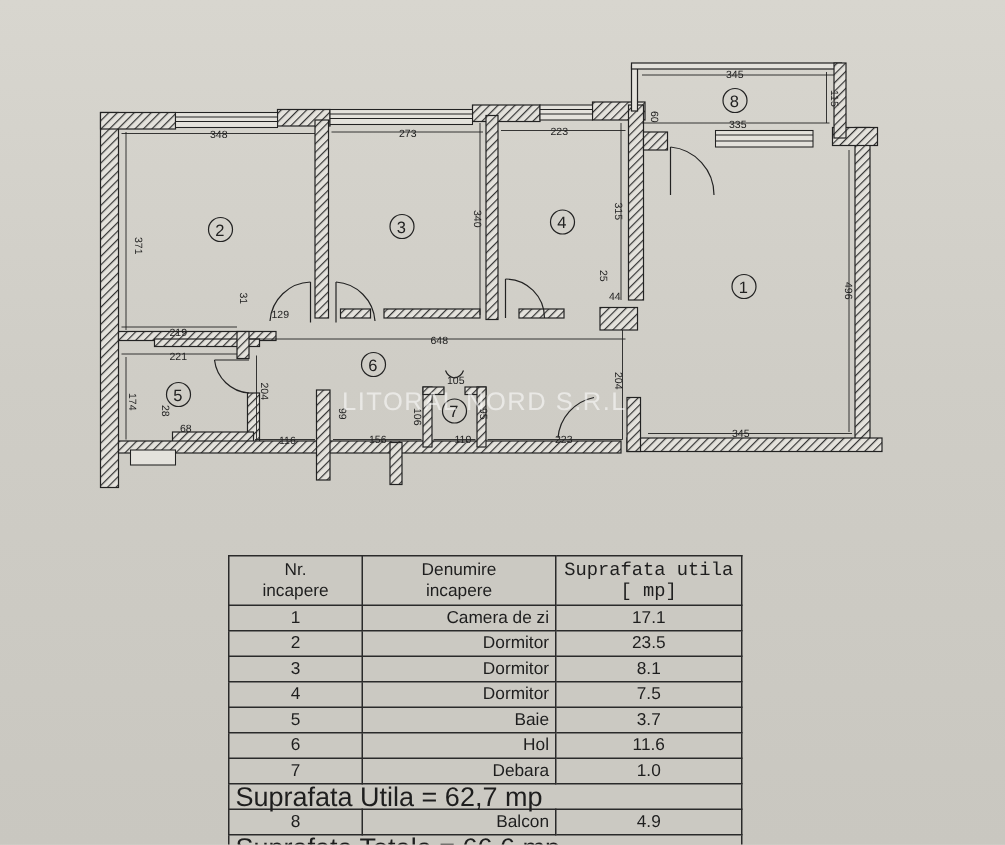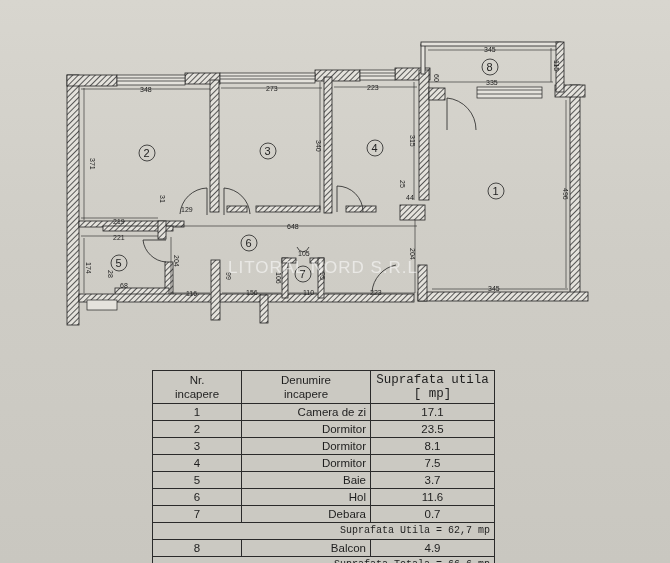--- a/index.html
+++ b/index.html
@@ -28,21 +28,21 @@
     }
     table.areas td, table.areas th {
       border: 1px solid #2a2a2a; padding: 0 4px; height: 16px; line-height: 14px;
       font-weight: normal;
     }
     table.areas th { height: 32px; text-align: center; font-size: 11.5px; }
     table.areas th.area-h { font-size: 12.5px; font-family: Liberation Mono, monospace; }
     .c-nr { width: 80px; text-align: center; }
     .c-name { width: 120px; text-align: right; }
     .c-area { text-align: center; }
-    .summary { text-align: right; font-size: 10px; font-family: Liberation Mono, monospace; }
+    .summary { text-align: left; font-size: 18px; }
   </style>
 </head>
 <body>
 
 <div class="paper"></div>
 
 <svg class="plan" width="670" height="563" viewBox="0 0 670 563">
   <defs>
     <pattern id="hatch" width="4" height="4" patternUnits="userSpaceOnUse" patternTransform="rotate(45)">
       <rect width="4" height="4" fill="#e4e2dc"></rect>
@@ -268,21 +268,21 @@
     <td class="c-area">3.7</td>
   </tr>
   <tr>
     <td class="c-nr">6</td>
     <td class="c-name">Hol</td>
     <td class="c-area">11.6</td>
   </tr>
   <tr>
     <td class="c-nr">7</td>
     <td class="c-name">Debara</td>
-    <td class="c-area">0.7</td>
+    <td class="c-area">1.0</td>
   </tr>
   <tr>
     <td colspan="3" class="summary">Suprafata Utila = 62,7 mp</td>
   </tr>
   <tr>
     <td class="c-nr">8</td>
     <td class="c-name">Balcon</td>
     <td class="c-area">4.9</td>
   </tr>
   <tr>

